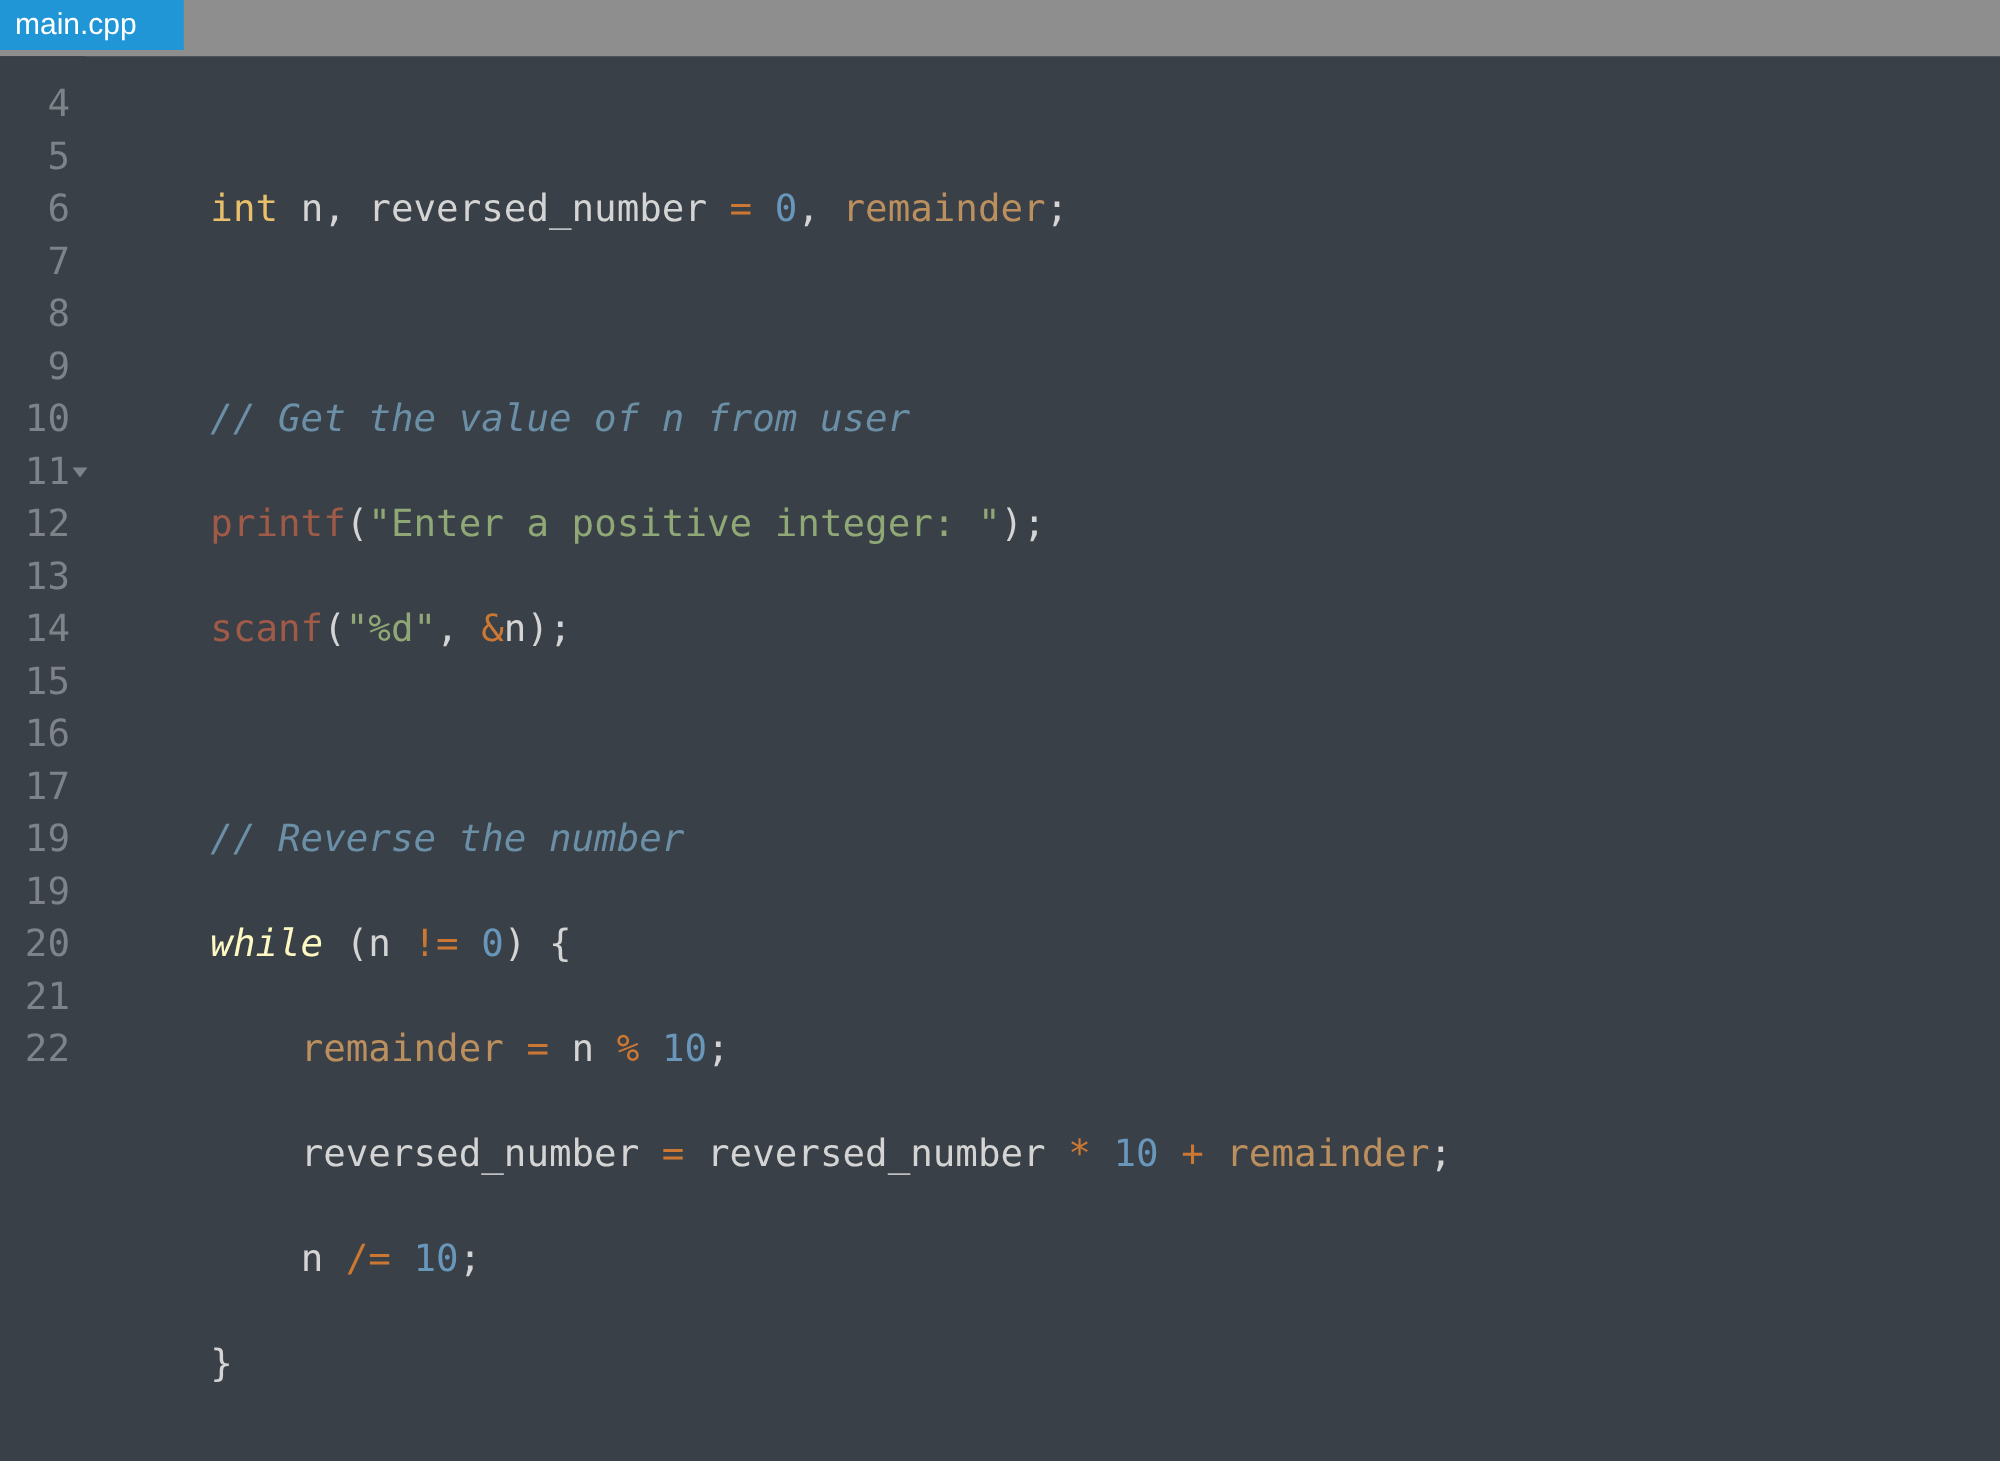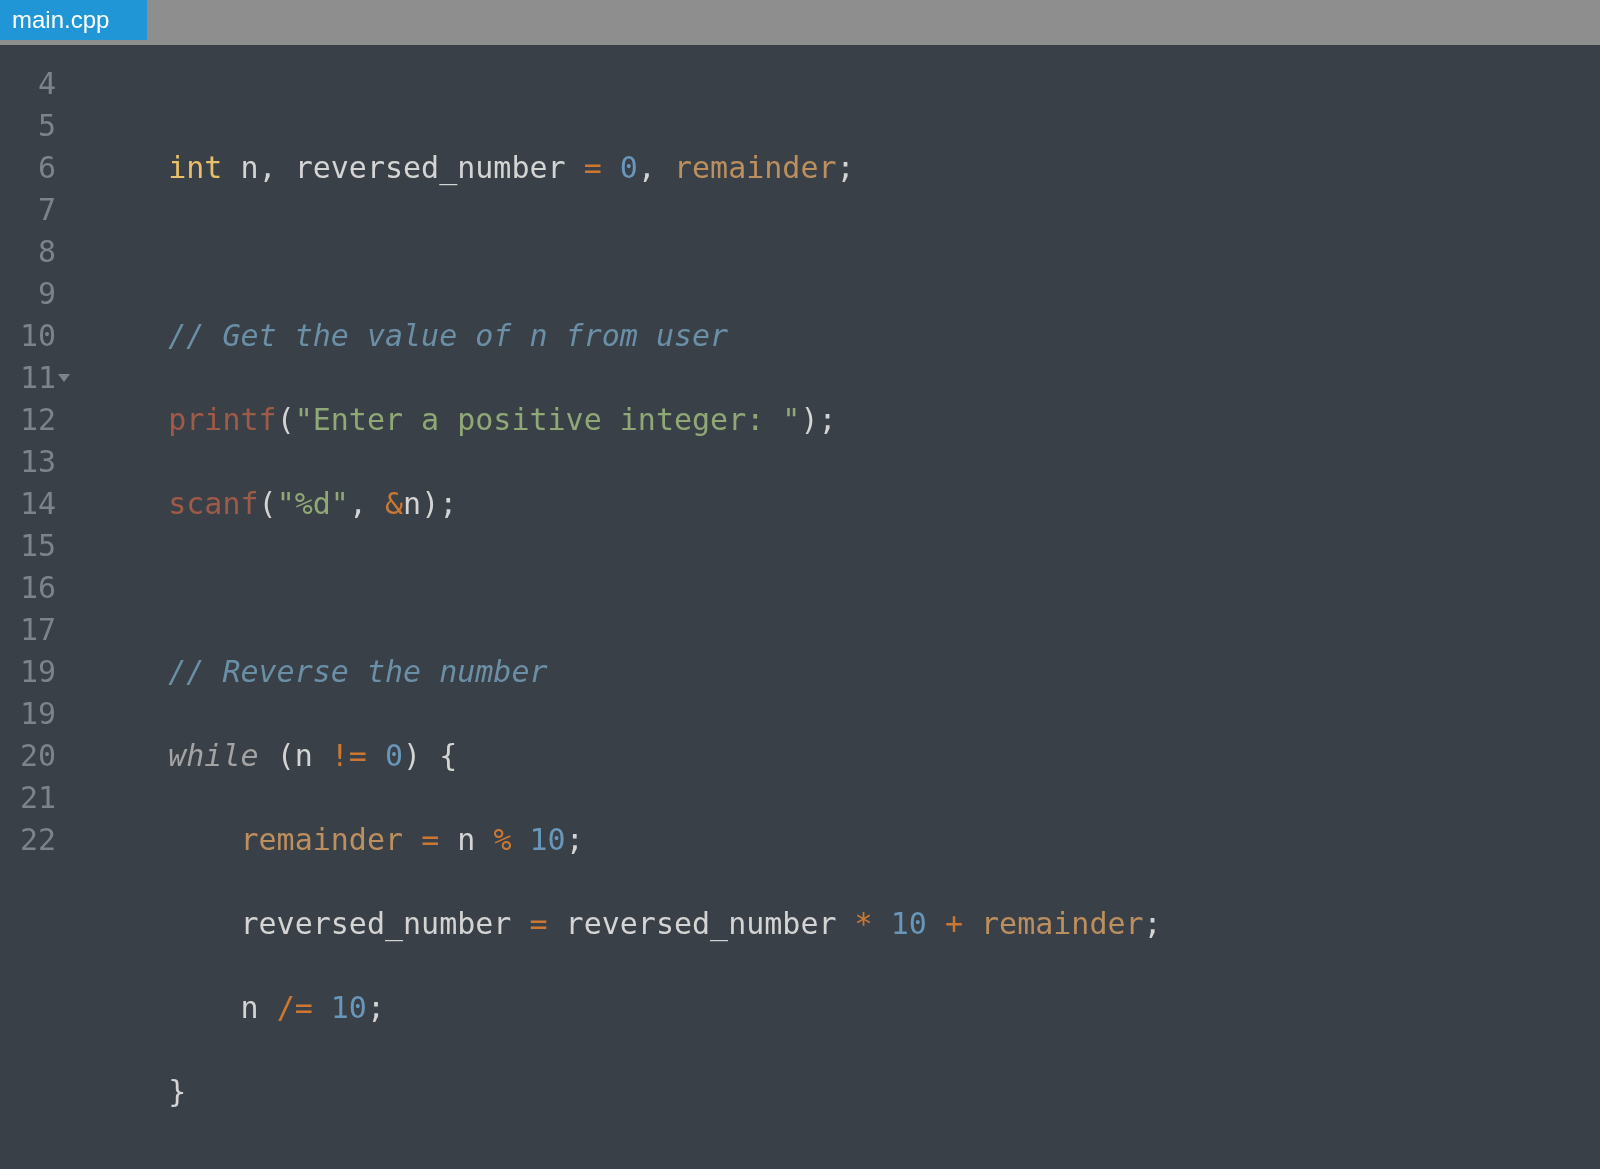--- a/index.html
+++ b/index.html
@@ -64,21 +64,21 @@
       white-space: pre;
       font-family: 'Consolas', 'Monaco', monospace;
     }
     .tk-type { color: #e8bf6a; }
     .tk-num { color: #6897bb; }
     .tk-op { color: #cc7832; }
     .tk-var { color: #bc8f5e; text-align: right; }
     .tk-comment { color: #6a8fa6; font-style: italic; text-align: right; }
     .tk-func { color: #a05a48; }
     .tk-str { color: #8fa876; }
-    .tk-keyword { color: #a3a3a3; font-style: italic; }
+    .tk-keyword { color: #fef9c3; font-style: italic; }
     .cutoff-line {
       height: 18px;
       overflow: hidden;
       color: #d4d4d4;
     }
     .panel-divider {
       background: #e8e8e8;
       height: 8px;
     }
   </style>

